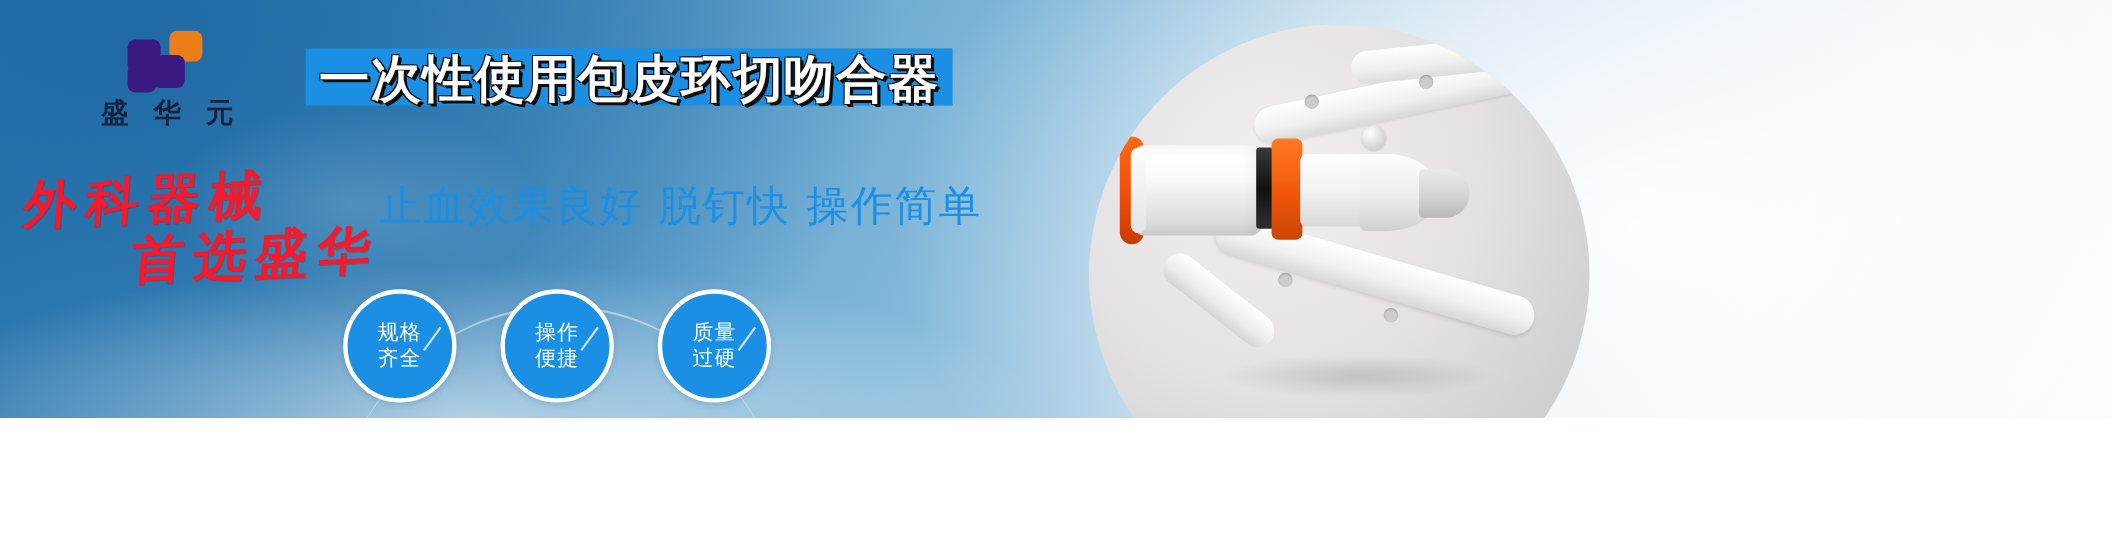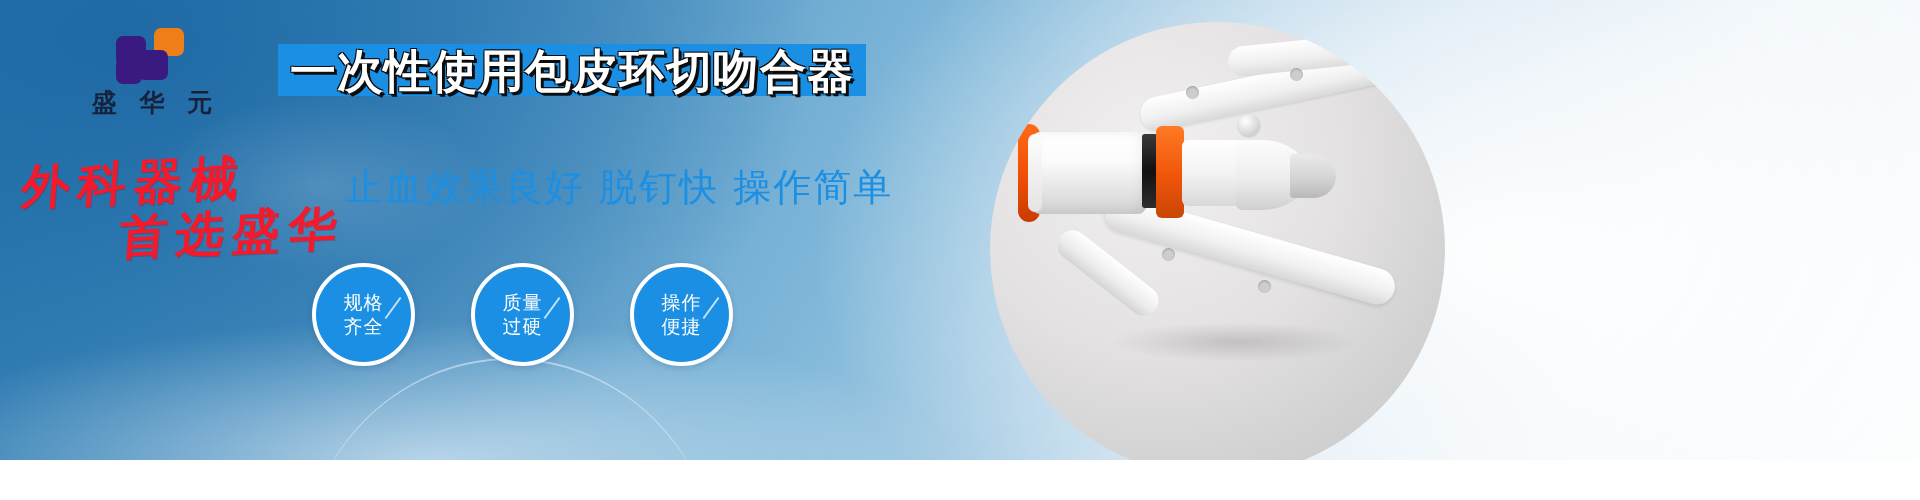--- a/index.html
+++ b/index.html
@@ -7,21 +7,21 @@
     padding: 0;
     background: #fff;
   }
   body {
     font-family: "Liberation Sans", sans-serif;
   }
 
   .banner {
     position: relative;
     width: 1920px;
-    height: 460px;
+    height: 380px;
     overflow: hidden;
     
     background:
       radial-gradient(ellipse 1100px 700px at 78% 55%, rgba(255,255,255,0.95) 0%, rgba(255,255,255,0.55) 32%, rgba(255,255,255,0.0) 62%),
       radial-gradient(ellipse 900px 620px at 6% 8%, #1f6aa5 0%, rgba(31,106,165,0.35) 55%, rgba(31,106,165,0) 78%),
       linear-gradient(118deg, #2a7ab0 0%, #4b93c4 22%, #83b9da 46%, #c5dced 66%, #eef5fa 82%, #fbfdfe 100%);
   }
 
   
   .glow-bottom {
@@ -135,21 +135,21 @@
     white-space: nowrap;
     text-align: center;
   }
 
   
   .circles {
     position: absolute;
     left: 312px;
     top: 263px;
     display: flex;
-    gap: 56px;
+    gap: 40px;
   }
   .circle {
     position: relative;
     width: 95px;
     height: 95px;
     border-radius: 50%;
     background: #1a8fe3;
     border: 4px solid #ffffff;
     box-shadow: 0 2px 6px rgba(20,70,110,0.20);
     display: flex;
@@ -354,28 +354,28 @@
 
   <div class="circles">
 
     <div class="circle">
       <span class="line">规格</span>
       <span class="line">齐全</span>
       <span class="slash"></span>
     </div>
 
     <div class="circle">
+      <span class="line">操作</span>
+      <span class="line">便捷</span>
+      <span class="slash"></span>
+    </div>
+
+    <div class="circle">
       <span class="line">质量</span>
       <span class="line">过硬</span>
-      <span class="slash"></span>
-    </div>
-
-    <div class="circle">
-      <span class="line">操作</span>
-      <span class="line">便捷</span>
       <span class="slash"></span>
     </div>
 
 
   </div>
 
   <div class="product-disc">
     <div class="stapler">
       <span class="st-shadow"></span>
       <span class="st-arm-top"></span>

